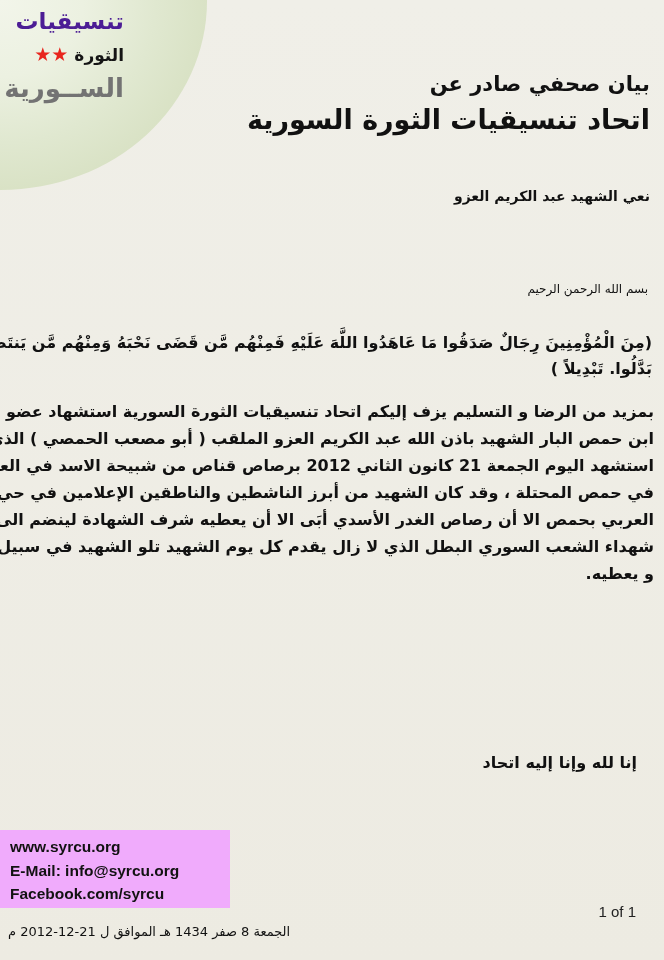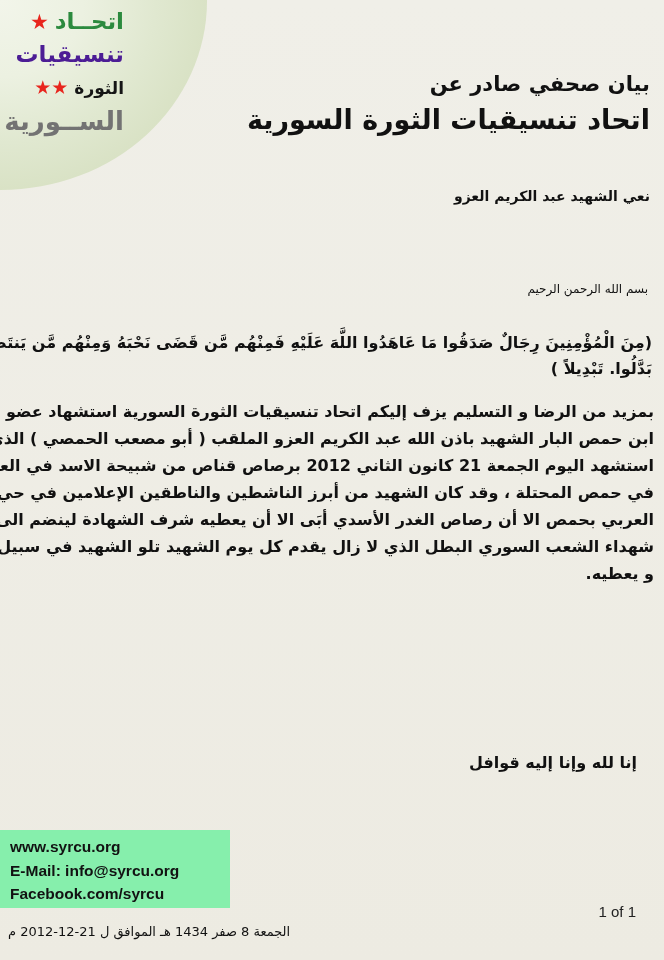--- a/index.html
+++ b/index.html
@@ -38,36 +38,35 @@
   .verse-l2 { text-align:right; }
   
   .body-text { position:absolute; top:398px; left:8px; right:10px; direction:rtl; font-size:16px; font-weight:bold; line-height:27px; }
   .body-line { text-align:justify; text-align-last:justify; white-space:nowrap; }
   .body-line.last { text-align:right; text-align-last:right; }
   
   .closing { position:absolute; top:753px; right:27px; direction:rtl; font-size:16px; font-weight:bold; white-space:nowrap; }
   
   .footer {
     position:absolute; left:0; top:830px; width:230px; height:78px;
-    background:#86efac; box-sizing:border-box; padding:5px 10px 0 10px;
+    background:#f0abfc; box-sizing:border-box; padding:5px 10px 0 10px;
     font-family:"Liberation Sans", sans-serif;
   }
   .footer-line { font-size:15.5px; font-weight:bold; line-height:23.5px; color:#121212; white-space:nowrap; }
   
   .page-indicator { position:absolute; top:903px; right:28px; font-size:15px; color:#222; font-family:"Liberation Sans", sans-serif; }
   
   .date-line { position:absolute; top:924px; left:8px; direction:rtl; font-size:13px; color:#111; white-space:nowrap; }
 </style>
 </head>
 <body>
 
 <div class="corner"></div>
 
 <div class="logo">
-  <div class="logo-line"><span class="lg-union">اتحــاد</span><span class="star star-big">★</span></div>
   <div class="logo-line"><span class="lg-coord">تنسيقيات</span></div>
   <div class="logo-line"><span class="lg-rev">الثورة</span><span class="star">★★</span></div>
   <div class="logo-line"><span class="lg-syr">الســورية</span></div>
 </div>
 
 <div class="header">
   <div class="header-line1">بيان  صحفي صادر عن</div>
   <div class="header-line2">اتحاد تنسيقيات الثورة السورية</div>
 </div>
 
@@ -83,21 +82,21 @@
 <div class="body-text">
   <div class="body-line">بمزيد من الرضا و التسليم يزف إليكم اتحاد تنسيقيات الثورة السورية استشهاد عضو الإتحاد</div>
   <div class="body-line">ابن حمص البار الشهيد باذن الله عبد الكريم العزو الملقب ( أبو مصعب الحمصي ) الذي</div>
   <div class="body-line">استشهد اليوم الجمعة 21 كانون الثاني 2012 برصاص قناص من شبيحة الاسد في العباسية</div>
   <div class="body-line">في حمص المحتلة ، وقد كان الشهيد من أبرز الناشطين والناطقين الإعلامين في حي الربيع</div>
   <div class="body-line">العربي بحمص الا أن رصاص الغدر الأسدي أبَى الا أن يعطيه شرف الشهادة لينضم الى قوافل</div>
   <div class="body-line">شهداء الشعب السوري البطل الذي لا زال يقدم كل يوم الشهيد تلو الشهيد في سبيل نيل حريته</div>
   <div class="body-line last">و يعطيه.</div>
 </div>
 
-<div class="closing">إنا لله وإنا إليه قوافل</div>
+<div class="closing">إنا لله وإنا إليه اتحاد</div>
 
 <div class="footer">
   <div class="footer-line">www.syrcu.org</div>
   <div class="footer-line">E-Mail: info@syrcu.org</div>
   <div class="footer-line">Facebook.com/syrcu</div>
 </div>
 
 <div class="page-indicator">1 of 1</div>
 
 <div class="date-line">الجمعة  8 صفر 1434 هـ  الموافق ل 21-12-2012 م</div>

